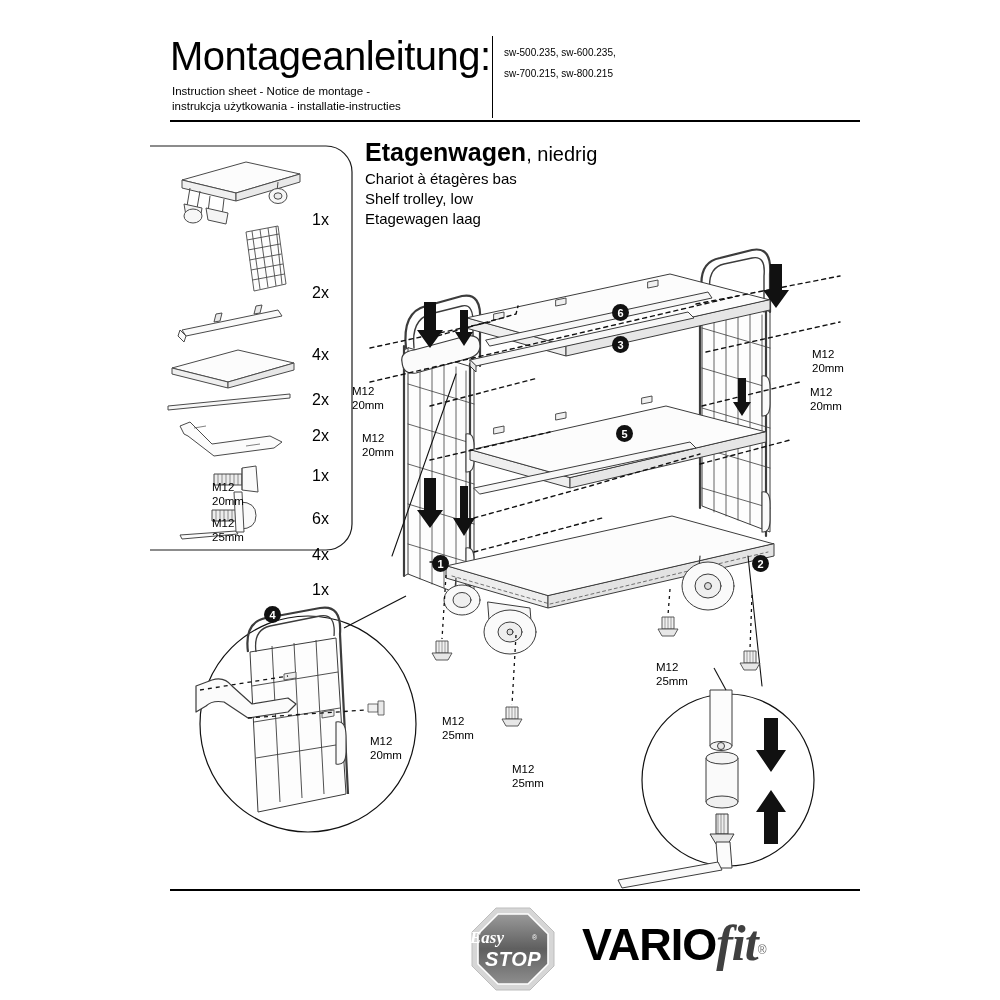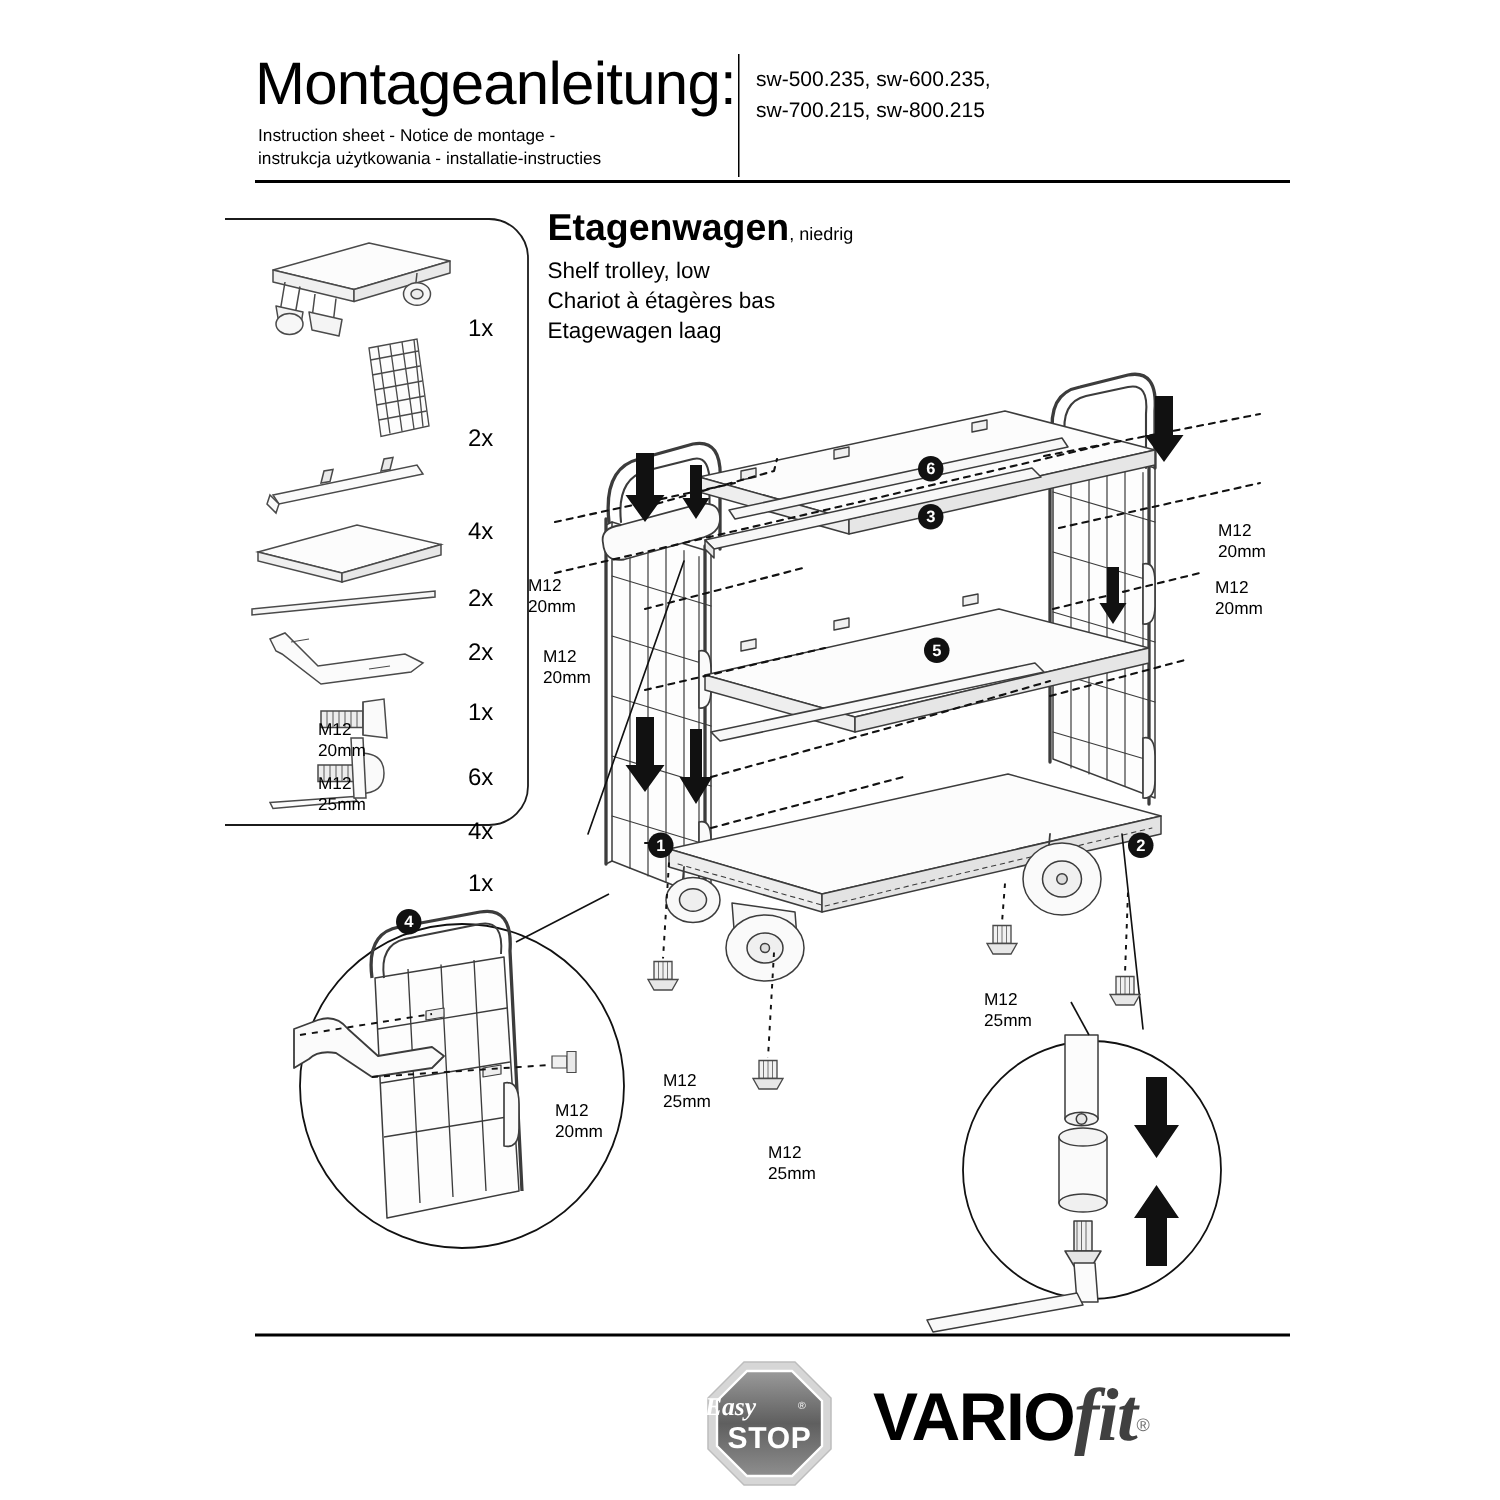--- a/index.html
+++ b/index.html
@@ -17,29 +17,29 @@
     font-size:40px;line-height:44px;font-weight:400;letter-spacing:-0.5px;
     white-space:nowrap;
   }
   .hdr-sub{
     position:absolute;left:2px;top:48px;
     font-size:11.5px;line-height:15px;font-weight:400;white-space:nowrap;
   }
   .hdr-vrule{position:absolute;left:322px;top:0;width:1px;height:82px;background:#000;}
   .hdr-codes{
     position:absolute;left:334px;top:6px;
-    font-size:14px;line-height:21px;white-space:nowrap;
+    font-size:10px;line-height:21px;white-space:nowrap;
   }
   .rule-top{position:absolute;left:170px;top:104px;width:690px;height:2px;background:#000;}
   .rule-bot{position:absolute;left:170px;top:873px;width:690px;height:2px;background:#000;}
 
   
   .prod{position:absolute;left:365px;top:122px;}
   .prod-h{font-size:25px;font-weight:700;line-height:29px;white-space:nowrap;}
-  .prod-h .light{font-size:12px;font-weight:400;}
+  .prod-h .light{font-size:20px;font-weight:400;}
   .prod-l{font-size:15px;line-height:20px;white-space:nowrap;}
 
   
   .parts-frame{position:absolute;left:150px;top:128px;width:205px;height:408px;}
   .qty{position:absolute;font-size:16px;font-weight:400;margin-top:40px;}
 
   
   .lbl{position:absolute;font-size:11.5px;line-height:14px;white-space:nowrap;margin-top:48px;}
 
   
@@ -49,21 +49,21 @@
     display:flex;align-items:center;justify-content:center;
     font-family:"Liberation Sans", sans-serif;
   }
 
   
   .footer{position:absolute;left:170px;top:880px;width:690px;height:110px;}
   .easystop{position:absolute;left:300px;top:10px;width:86px;height:86px;}
   .es-txt1{position:absolute;left:0;top:22px;width:86px;text-align:left;
     font-size:17px;font-style:italic;font-weight:700;color:#fff;font-family:"Liberation Serif",serif;}
   .es-txt2{position:absolute;left:0;top:42px;width:86px;text-align:center;
-    font-size:20px;font-weight:700;color:#fff;
+    font-size:20px;font-style:italic;font-weight:700;color:#fff;
     font-family:"Liberation Sans",sans-serif;letter-spacing:0.5px;}
   .es-reg{position:absolute;left:62px;top:28px;font-size:7px;color:#fff;}
   .vf{position:absolute;left:412px;top:18px;white-space:nowrap;}
   .vf-a{font-size:45px;font-weight:700;color:#000000;letter-spacing:-1px;
         font-family:"Liberation Sans",sans-serif;}
   .vf-b{font-size:50px;font-weight:700;font-style:italic;color:#404040;
         font-family:"Liberation Serif",serif;letter-spacing:-1px;}
   .vf-r{font-size:12px;color:#6e6e6e;vertical-align:super;}
   svg{display:block;overflow:visible;}
 </style>
@@ -83,22 +83,22 @@
       <div>sw-500.235, sw-600.235,</div>
       <div>sw-700.215, sw-800.215</div>
     </div>
   </div>
   <div class="rule-top"></div>
 
   <div class="prod">
     <div class="prod-h">
       <span>Etagenwagen</span><span class="light">, niedrig</span>
     </div>
+    <div class="prod-l">Chariot à étagères bas</div>
     <div class="prod-l">Shelf trolley, low</div>
-    <div class="prod-l">Chariot à étagères bas</div>
     <div class="prod-l">Etagewagen laag</div>
   </div>
 
   <div class="parts-frame">
     <svg width="205" height="408" viewBox="0 0 205 408">
       <g fill="none" stroke="#1b1b1b" stroke-width="1.2">
         <path d="M0 2 H176 A26 26 0 0 1 202 28 V380 A26 26 0 0 1 176 406 H0"></path>
       </g>
 
       <g stroke="#4a4a4a" stroke-width="1" fill="#fcfcfc" stroke-linejoin="round">

